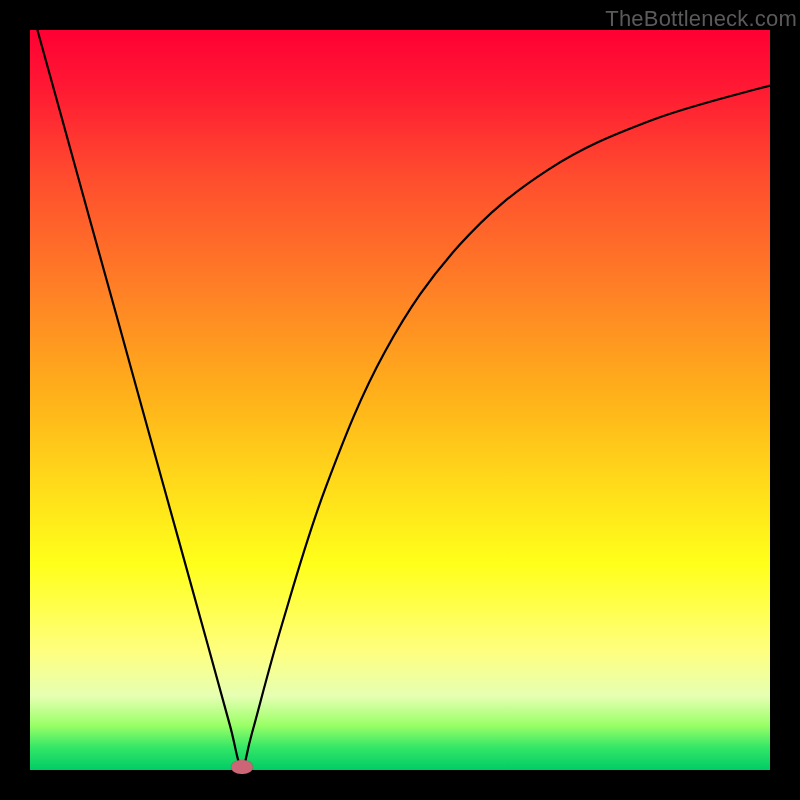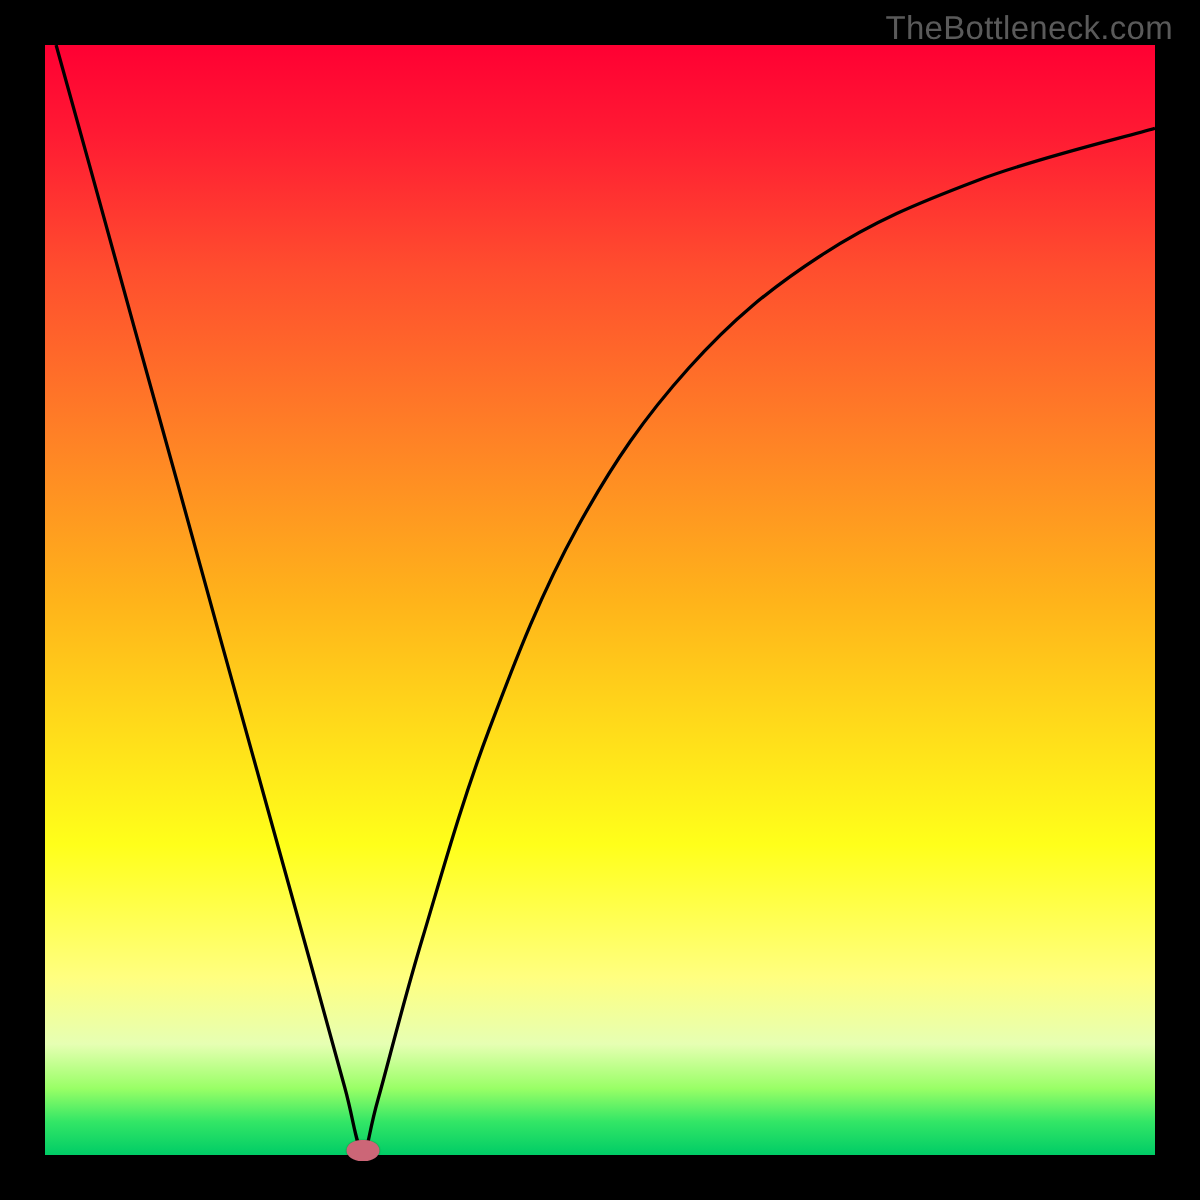--- a/index.html
+++ b/index.html
@@ -35,21 +35,21 @@
       #ffff80 84%,
       #e6ffb3 90%,
       #99ff66 94%,
       #33e666 97%,
       #00cc66 100%
     );
   }
   .watermark {
     position: absolute;
     top: 6px;
-    right: 18px;
+    right: 3px;
     color: #5a5a5a;
     font-size: 22px;
     font-weight: 500;
     letter-spacing: 0.2px;
     user-select: none;
     text-align: right;
   }
   .marker {
     position: absolute;
     transform: translate(-50%, -50%);

